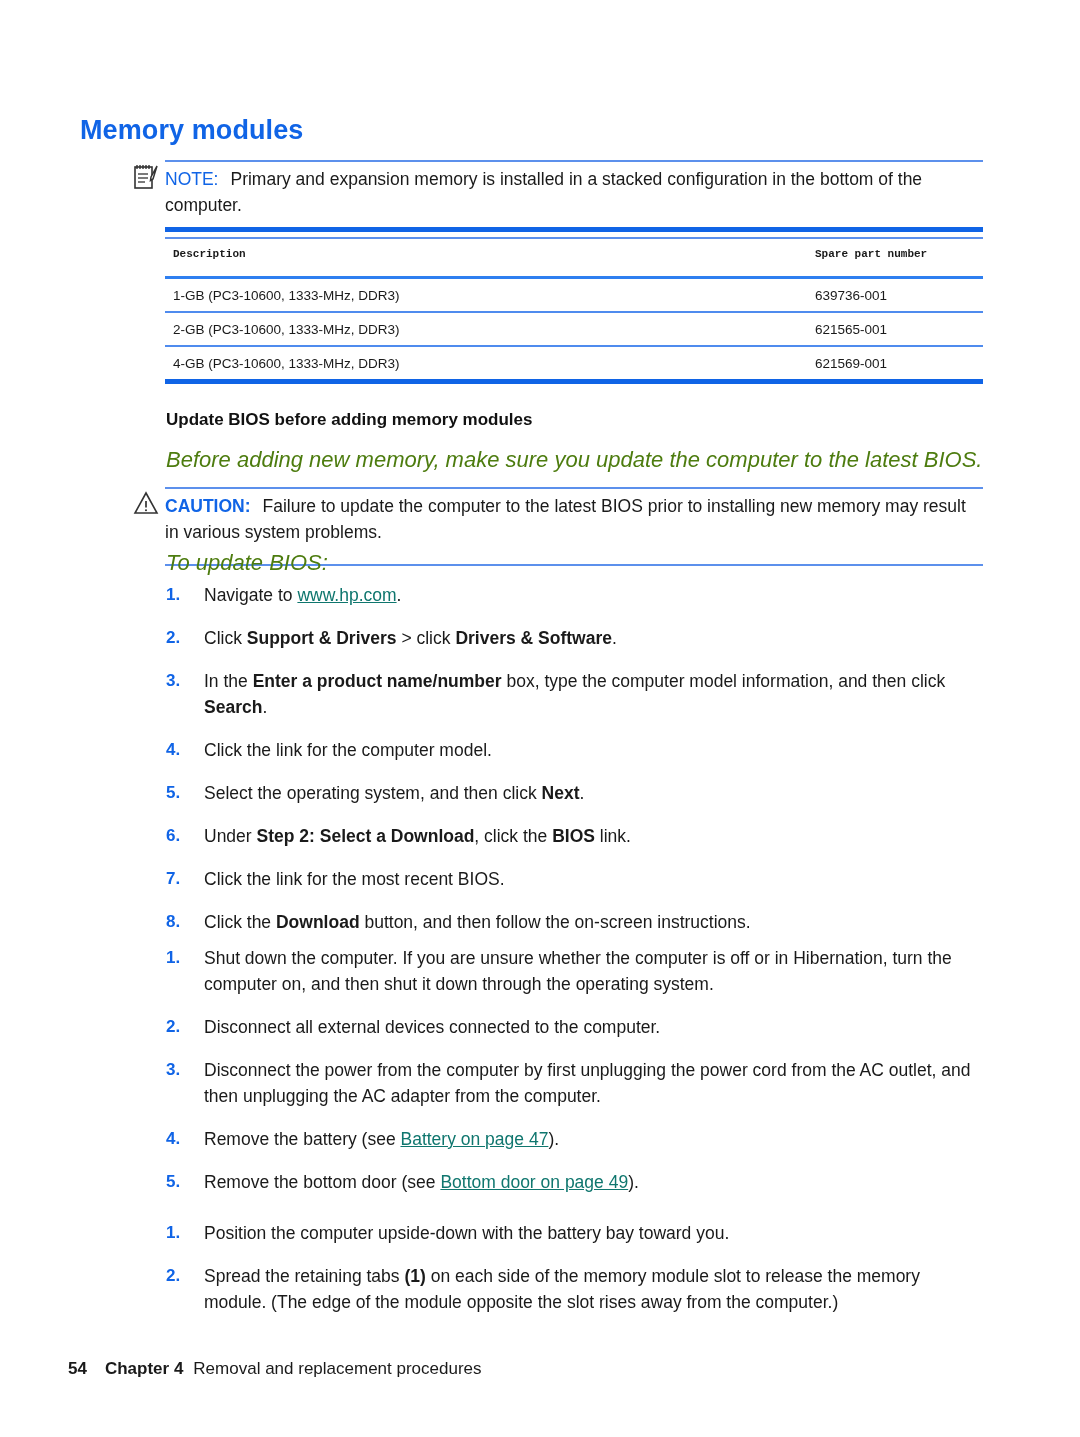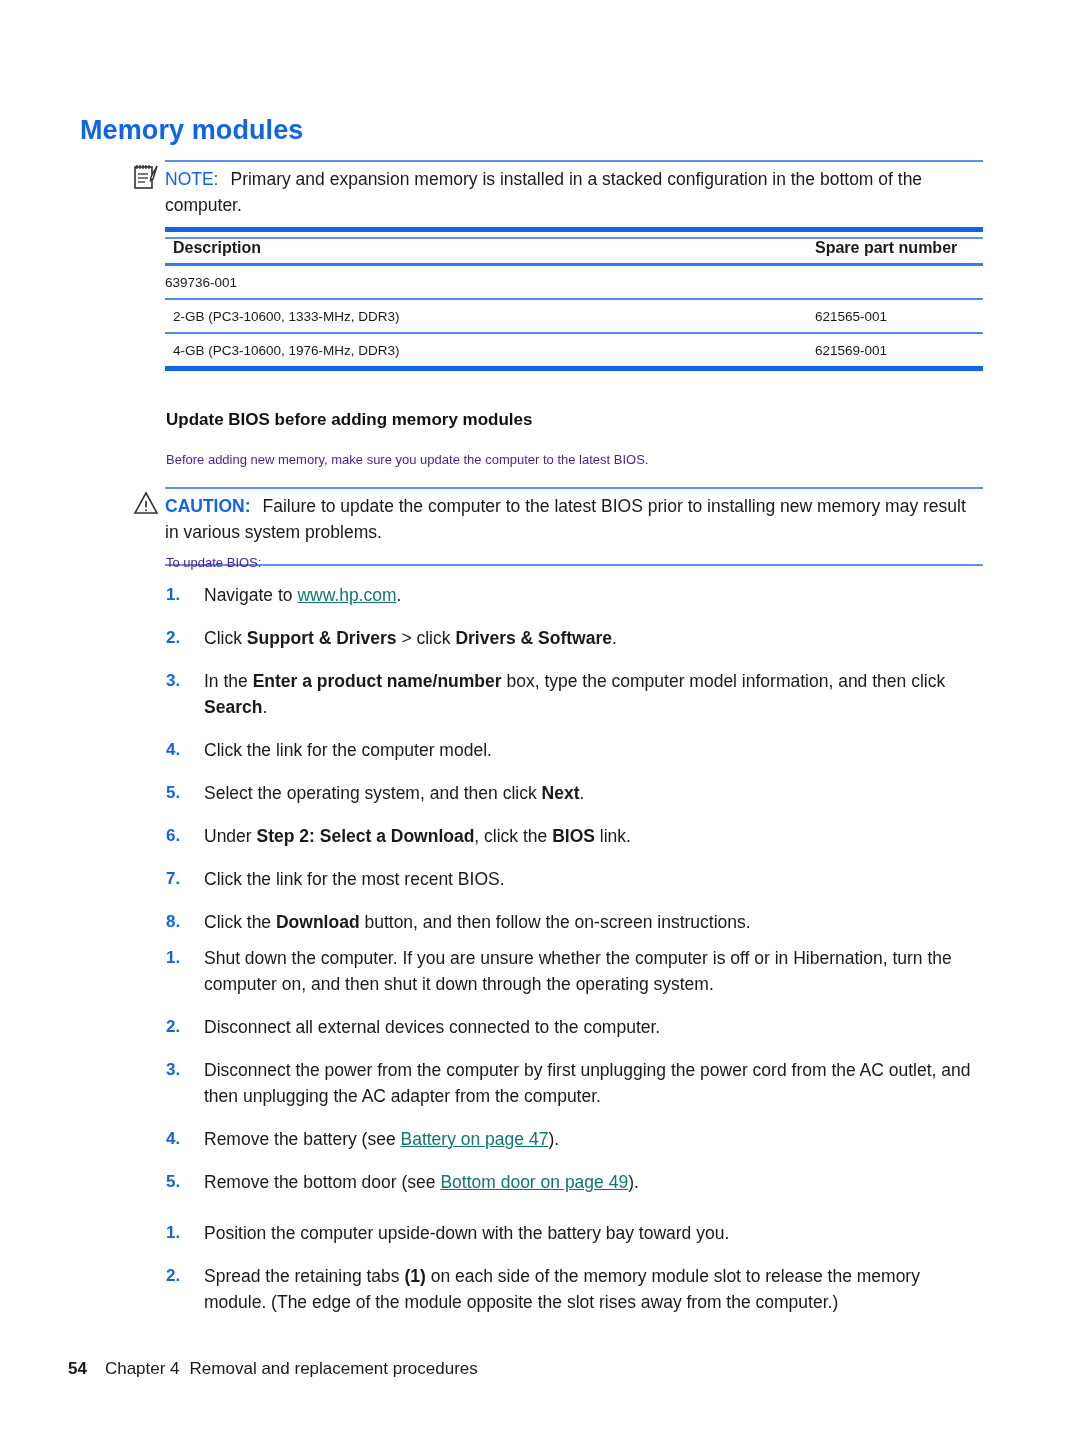--- a/index.html
+++ b/index.html
@@ -82,39 +82,40 @@
   .tbl .rule-bottom {
     height: 5px;
     background: #1064e6;
   }
   .trow {
     display: flex;
     align-items: center;
     height: 32px;
     font-size: 13.5px;
   }
-  .trow.header { font-weight: bold; font-size: 16px; height: 31px; }
+  .trow.header { font-weight: bold; font-size: 11px; height: 44px; font-family: Liberation Mono, monospace; }
   .tcell-desc { width: 650px; padding-left: 8px; }
   .tcell-part { flex: 1; }
 
   
   .sub-h {
     position: absolute;
     left: 166px;
     font-size: 17px;
     font-weight: bold;
     color: #111;
   }
   .para {
     position: absolute;
     left: 166px;
     width: 818px;
-    font-size: 13px;
+    font-size: 22px;
     line-height: 26px;
-    color: #4c1d95;
+    color: #4d7c0f;
+    font-style: italic;
   }
 
   
   .olist {
     position: absolute;
     left: 166px;
     width: 818px;
   }
   .li {
     display: flex;
@@ -143,21 +144,21 @@
   
   .footer {
     position: absolute;
     left: 68px;
     top: 1347px;
     font-size: 17px;
     color: #1a1a1a;
   }
   .footer .pg { font-weight: bold; margin-right: 18px; }
   .footer .ch { margin-right: 10px; }
-  .footer .ch b { font-weight: normal; text-align: right; }
+  .footer .ch b { font-weight: bold; text-align: right; }
 </style>
 </head>
 <body>
 
 <div class="page">
 
   <div class="h1">Memory modules</div>
 
   <div class="admon" style="top:148px;">
     <span class="admon-icon">
@@ -180,30 +181,31 @@
   </div>
 
   <div class="tbl" style="top:215px;">
     <div class="rule-top"></div>
     <div class="trow header">
       <div class="tcell-desc">Description</div>
       <div class="tcell-part">Spare part number</div>
     </div>
     <div class="rule-mid"></div>
     <div class="trow">
+      <div class="tcell-desc">1-GB (PC3-10600, 1333-MHz, DDR3)</div>
       <div class="tcell-part">639736-001</div>
     </div>
     <div class="rule-light"></div>
     <div class="trow">
       <div class="tcell-desc">2-GB (PC3-10600, 1333-MHz, DDR3)</div>
       <div class="tcell-part">621565-001</div>
     </div>
     <div class="rule-light"></div>
     <div class="trow">
-      <div class="tcell-desc">4-GB (PC3-10600, 1976-MHz, DDR3)</div>
+      <div class="tcell-desc">4-GB (PC3-10600, 1333-MHz, DDR3)</div>
       <div class="tcell-part">621569-001</div>
     </div>
     <div class="rule-bottom"></div>
   </div>
 
   <div class="sub-h" style="top:398px;">Update BIOS before adding memory modules</div>
 
   <div class="para" style="top:435px;">Before adding new memory, make sure you update the computer to the latest BIOS.</div>
 
   <div class="admon" style="top:475px;">

